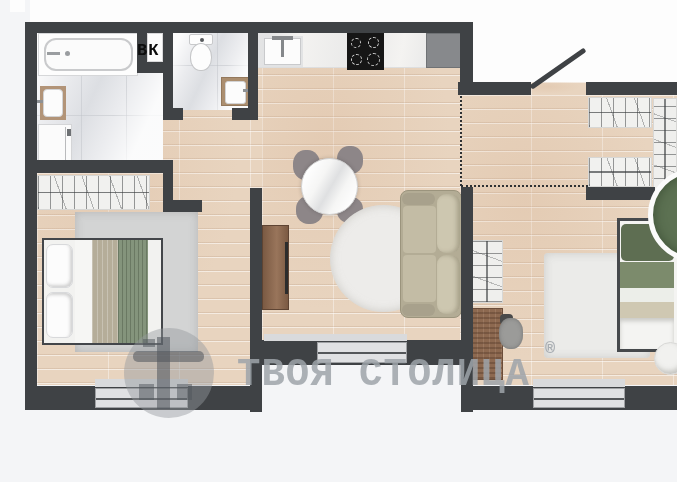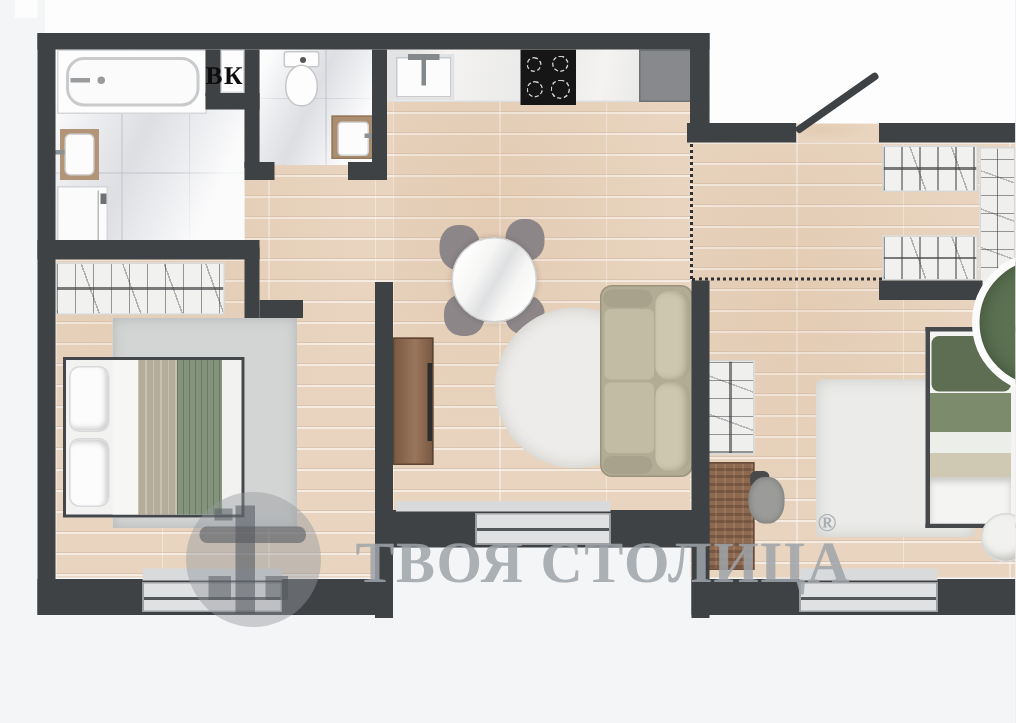--- a/index.html
+++ b/index.html
@@ -1,17 +1,17 @@
 <!DOCTYPE html>
 <html><head>
 <meta charset="utf-8">
 <style>
   html,body{margin:0;padding:0;background:#ececed;}
   #stage{position:relative;width:677px;height:482px;background:#f4f5f7;overflow:hidden;
-         font-family:Liberation Serif, serif;}
+         font-family:Liberation Mono, monospace;}
   #stage *{position:absolute;box-sizing:border-box;}
   .white{background:#fdfdfd;}
   .wood{background-color:#e8d4bf;
     background-image:
       radial-gradient(ellipse at 30% 35%, rgba(214,176,144,.25), rgba(0,0,0,0) 60%),
       repeating-linear-gradient(180deg, rgba(255,255,255,.55) 0 1px, rgba(0,0,0,0) 1px 13px, rgba(150,110,80,.16) 13px 14px),
       repeating-linear-gradient(90deg, rgba(255,255,255,.40) 0 1px, rgba(0,0,0,0) 1px 71px);}
   .marble{background-color:#eaebee;
     background-image:
       linear-gradient(115deg, rgba(255,255,255,.85) 8%, rgba(0,0,0,0) 28%, rgba(198,202,208,.38) 46%, rgba(0,0,0,0) 62%, rgba(255,255,255,.8) 82%),

